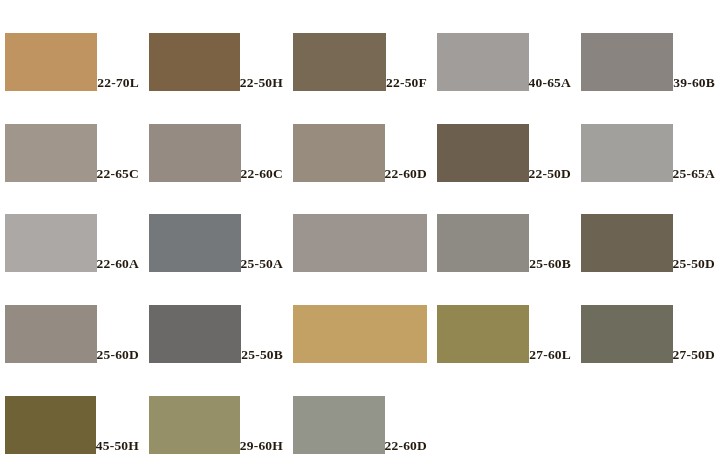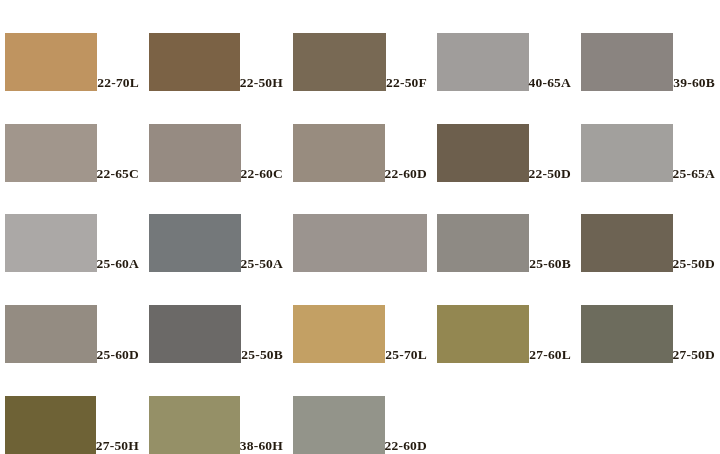--- a/index.html
+++ b/index.html
@@ -101,21 +101,21 @@
     <div class="swatch-cell row-2">
       <div class="swatch-chip" style="background-color: rgb(109, 95, 77);"></div>
       <div class="swatch-label">22-50D</div>
     </div>
     <div class="swatch-cell row-3">
       <div class="swatch-chip" style="background-color: rgb(162, 160, 157);"></div>
       <div class="swatch-label">25-65A</div>
     </div>
     <div class="swatch-cell row-3">
       <div class="swatch-chip" style="background-color: rgb(171, 168, 166);"></div>
-      <div class="swatch-label">25-60A</div>
+      <div class="swatch-label">22-60A</div>
     </div>
     <div class="swatch-cell row-3">
       <div class="swatch-chip" style="background-color: rgb(116, 120, 122);"></div>
       <div class="swatch-label">25-50A</div>
     </div>
     <div class="swatch-cell row-3">
       <div class="swatch-chip" style="background-color: rgb(155, 148, 143);"></div>
     </div>
     <div class="swatch-cell row-3">
       <div class="swatch-chip" style="background-color: rgb(142, 138, 132);"></div>
@@ -128,35 +128,34 @@
     <div class="swatch-cell row-4">
       <div class="swatch-chip" style="background-color: rgb(148, 140, 130);"></div>
       <div class="swatch-label">25-60D</div>
     </div>
     <div class="swatch-cell row-4">
       <div class="swatch-chip" style="background-color: rgb(107, 105, 103);"></div>
       <div class="swatch-label">25-50B</div>
     </div>
     <div class="swatch-cell row-4">
       <div class="swatch-chip" style="background-color: rgb(195, 160, 100);"></div>
-      <div class="swatch-label">25-70L</div>
     </div>
     <div class="swatch-cell row-4">
       <div class="swatch-chip" style="background-color: rgb(147, 135, 81);"></div>
       <div class="swatch-label">27-60L</div>
     </div>
     <div class="swatch-cell row-5">
       <div class="swatch-chip" style="background-color: rgb(109, 108, 93);"></div>
       <div class="swatch-label">27-50D</div>
     </div>
     <div class="swatch-cell row-5">
       <div class="swatch-chip" style="background-color: rgb(110, 98, 54);"></div>
-      <div class="swatch-label">27-50H</div>
+      <div class="swatch-label">45-50H</div>
     </div>
     <div class="swatch-cell row-5">
       <div class="swatch-chip" style="background-color: rgb(149, 144, 103);"></div>
-      <div class="swatch-label">38-60H</div>
+      <div class="swatch-label">29-60H</div>
     </div>
     <div class="swatch-cell row-5">
       <div class="swatch-chip" style="background-color: rgb(147, 148, 138);"></div>
       <div class="swatch-label">22-60D</div>
     </div>
   </div>
 
 </body></html>

